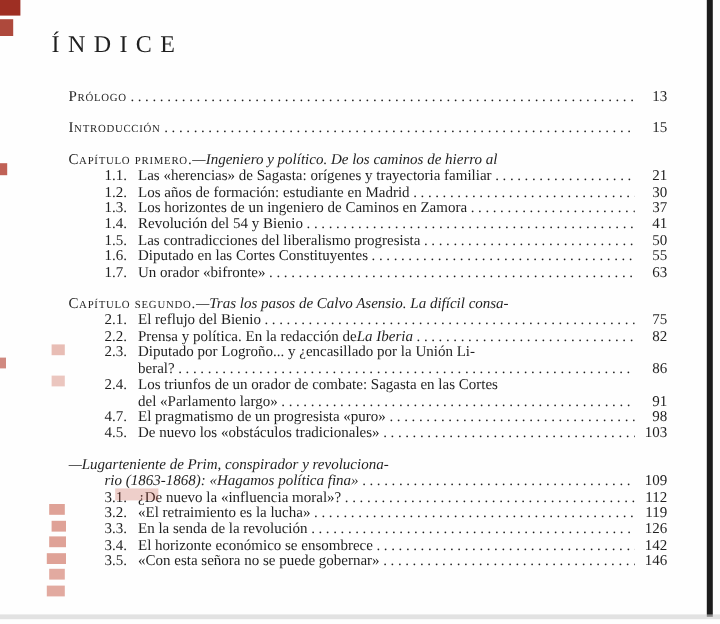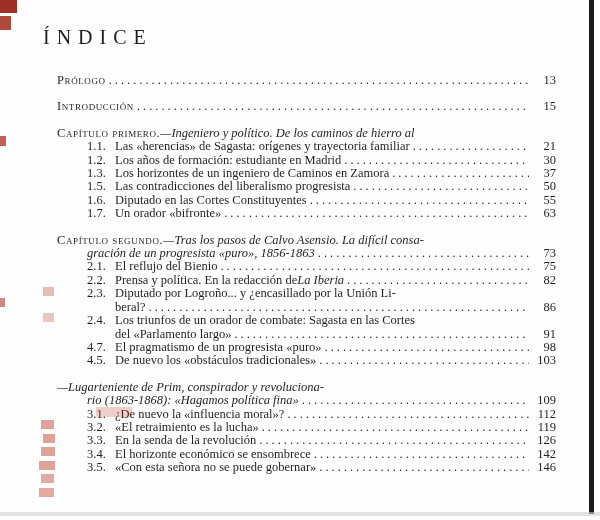--- a/index.html
+++ b/index.html
@@ -103,20 +103,28 @@
       <div class="entry section">
         <div class="row ind1">
           <span class="num">1.3.</span>
           <span class="txt">Los horizontes de un ingeniero de Caminos en Zamora</span>
           <span class="dots"></span>
           <span class="pg">37</span>
         </div>
       </div>
       <div class="entry section">
         <div class="row ind1">
+          <span class="num">1.4.</span>
+          <span class="txt">Revolución del 54 y Bienio</span>
+          <span class="dots"></span>
+          <span class="pg">41</span>
+        </div>
+      </div>
+      <div class="entry section">
+        <div class="row ind1">
           <span class="num">1.5.</span>
           <span class="txt">Las contradicciones del liberalismo progresista</span>
           <span class="dots"></span>
           <span class="pg">50</span>
         </div>
       </div>
       <div class="entry section">
         <div class="row ind1">
           <span class="num">1.6.</span>
           <span class="txt">Diputado en las Cortes Constituyentes</span>
@@ -129,25 +137,20 @@
           <span class="num">1.7.</span>
           <span class="txt">Un orador «bifronte»</span>
           <span class="dots"></span>
           <span class="pg">63</span>
         </div>
       </div>
       <div class="entry chapter">
         <div class="row">
           <span class="sc">Capítulo segundo.</span>
           <span class="it">—Tras los pasos de Calvo Asensio. La difícil consa-</span>
-        </div>
-        <div class="row ind1">
-          <span class="it txt">gración de un progresista «puro», 1856-1863</span>
-          <span class="dots"></span>
-          <span class="pg">73</span>
         </div>
       </div>
       <div class="entry section">
         <div class="row ind1">
           <span class="num">2.1.</span>
           <span class="txt">El reflujo del Bienio</span>
           <span class="dots"></span>
           <span class="pg">75</span>
         </div>
       </div>

